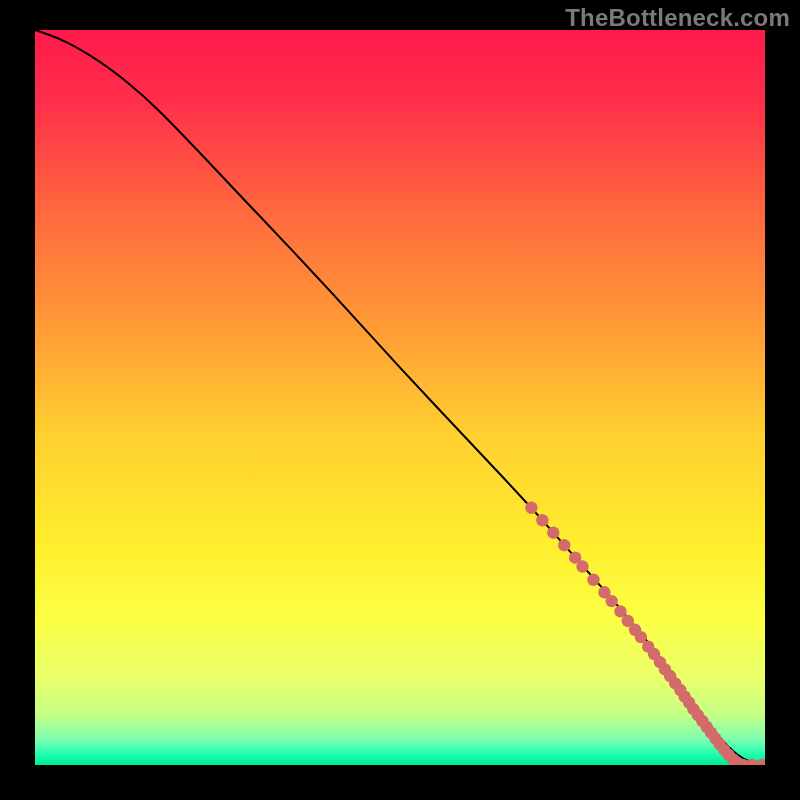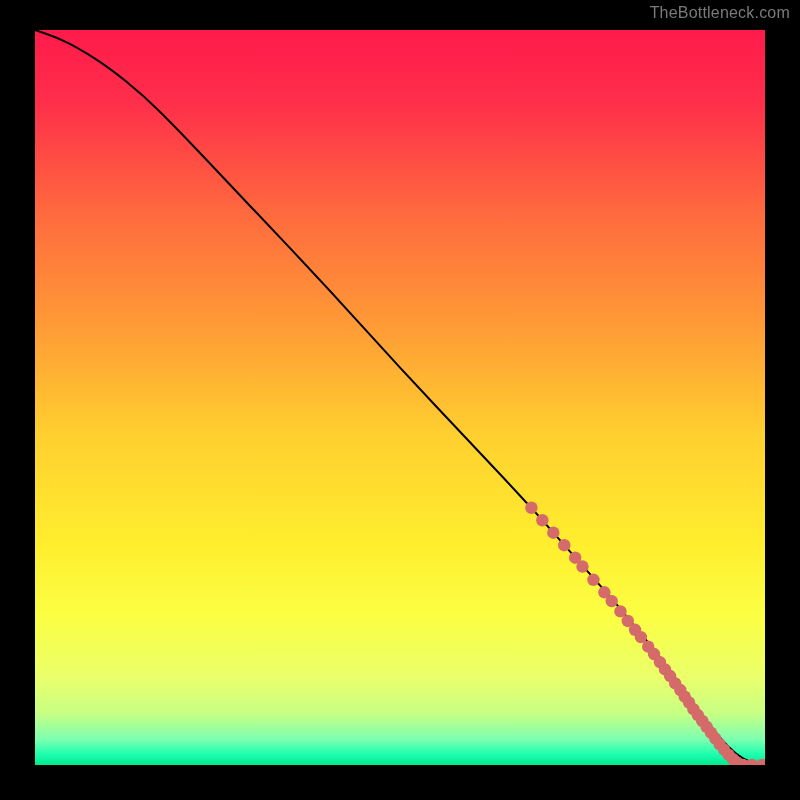--- a/index.html
+++ b/index.html
@@ -17,22 +17,22 @@
     top: 0;
     width: 800px;
     height: 800px;
     background: #000;
   }
   .watermark {
     position: absolute;
     top: 4px;
     right: 10px;
     color: #7a7a7a;
-    font-size: 16px;
-    font-weight: 400;
+    font-size: 24px;
+    font-weight: 700;
     letter-spacing: 0.2px;
     z-index: 20;
   }
   .plot-wrap {
     position: absolute;
     left: 35px;
     top: 30px;
     width: 730px;
     height: 735px;
   }

